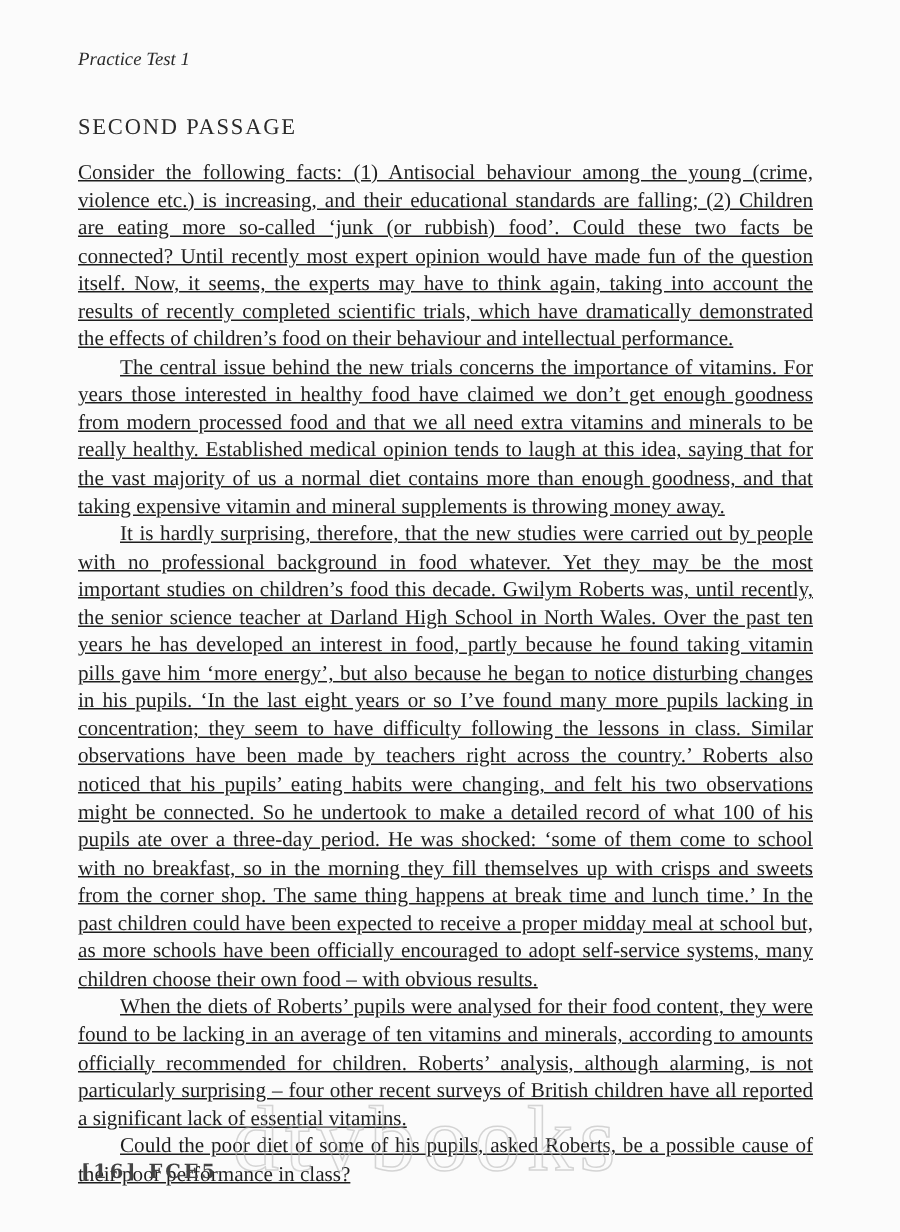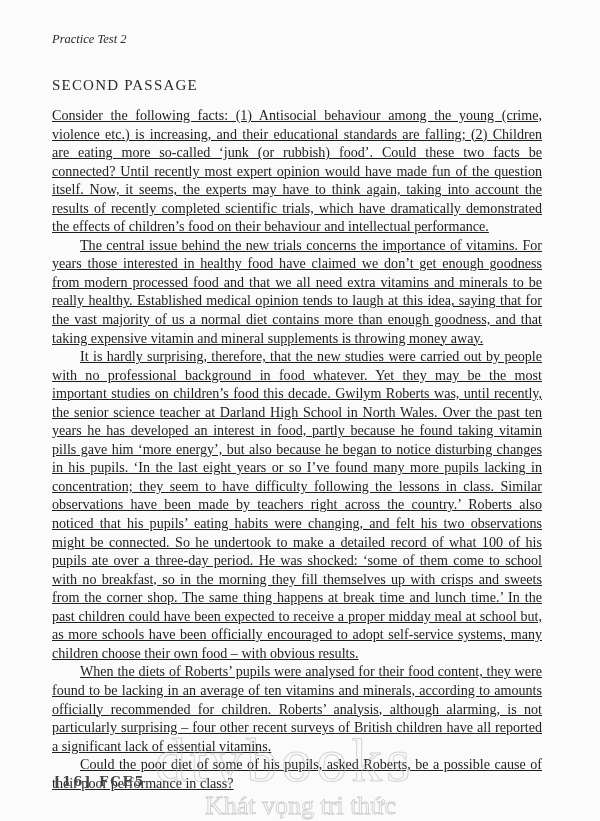--- a/index.html
+++ b/index.html
@@ -42,30 +42,29 @@
   }
   .wm-tag {
     display: block; font-size: 26px; line-height: 30px; margin-left: 50px;
     -webkit-text-stroke: 0.8px rgba(170,170,170,0.6);
   }
 </style>
 </head>
 <body>
 
 <div class="page">
-  <div class="running-head">Practice Test 2</div>
+  <div class="running-head">Practice Test 1</div>
   <div class="section-title">SECOND PASSAGE</div>
 
   <div class="body-text">
     <p>Consider the following facts: (1) Antisocial behaviour among the young (crime, violence etc.) is increasing, and their educational standards are falling; (2) Children are eating more so-called ‘junk (or rubbish) food’. Could these two facts be connected? Until recently most expert opinion would have made fun of the question itself. Now, it seems, the experts may have to think again, taking into account the results of recently completed scientific trials, which have dramatically demonstrated the effects of children’s food on their behaviour and intellectual performance.</p>
     <p class="indent">The central issue behind the new trials concerns the importance of vitamins. For years those interested in healthy food have claimed we don’t get enough goodness from modern processed food and that we all need extra vitamins and minerals to be really healthy. Established medical opinion tends to laugh at this idea, saying that for the vast majority of us a normal diet contains more than enough goodness, and that taking expensive vitamin and mineral supplements is throwing money away.</p>
     <p class="indent">It is hardly surprising, therefore, that the new studies were carried out by people with no professional background in food whatever. Yet they may be the most important studies on children’s food this decade. Gwilym Roberts was, until recently, the senior science teacher at Darland High School in North Wales. Over the past ten years he has developed an interest in food, partly because he found taking vitamin pills gave him ‘more energy’, but also because he began to notice disturbing changes in his pupils. ‘In the last eight years or so I’ve found many more pupils lacking in concentration; they seem to have difficulty following the lessons in class. Similar observations have been made by teachers right across the country.’ Roberts also noticed that his pupils’ eating habits were changing, and felt his two observations might be connected. So he undertook to make a detailed record of what 100 of his pupils ate over a three-day period. He was shocked: ‘some of them come to school with no breakfast, so in the morning they fill themselves up with crisps and sweets from the corner shop. The same thing happens at break time and lunch time.’ In the past children could have been expected to receive a proper midday meal at school but, as more schools have been officially encouraged to adopt self-service systems, many children choose their own food – with obvious results.</p>
     <p class="indent">When the diets of Roberts’ pupils were analysed for their food content, they were found to be lacking in an average of ten vitamins and minerals, according to amounts officially recommended for children. Roberts’ analysis, although alarming, is not particularly surprising – four other recent surveys of British children have all reported a significant lack of essential vitamins.</p>
     <p class="indent">Could the poor diet of some of his pupils, asked Roberts, be a possible cause of their poor performance in class?</p>
   </div>
 
   <div class="footer">[16] FCE5</div>
 </div>
 
 <div class="watermark">
   <span class="wm-brand">dtvbooks</span>
-  <span class="wm-tag">Khát vọng tri thức</span>
 </div>
 
 </body></html>

